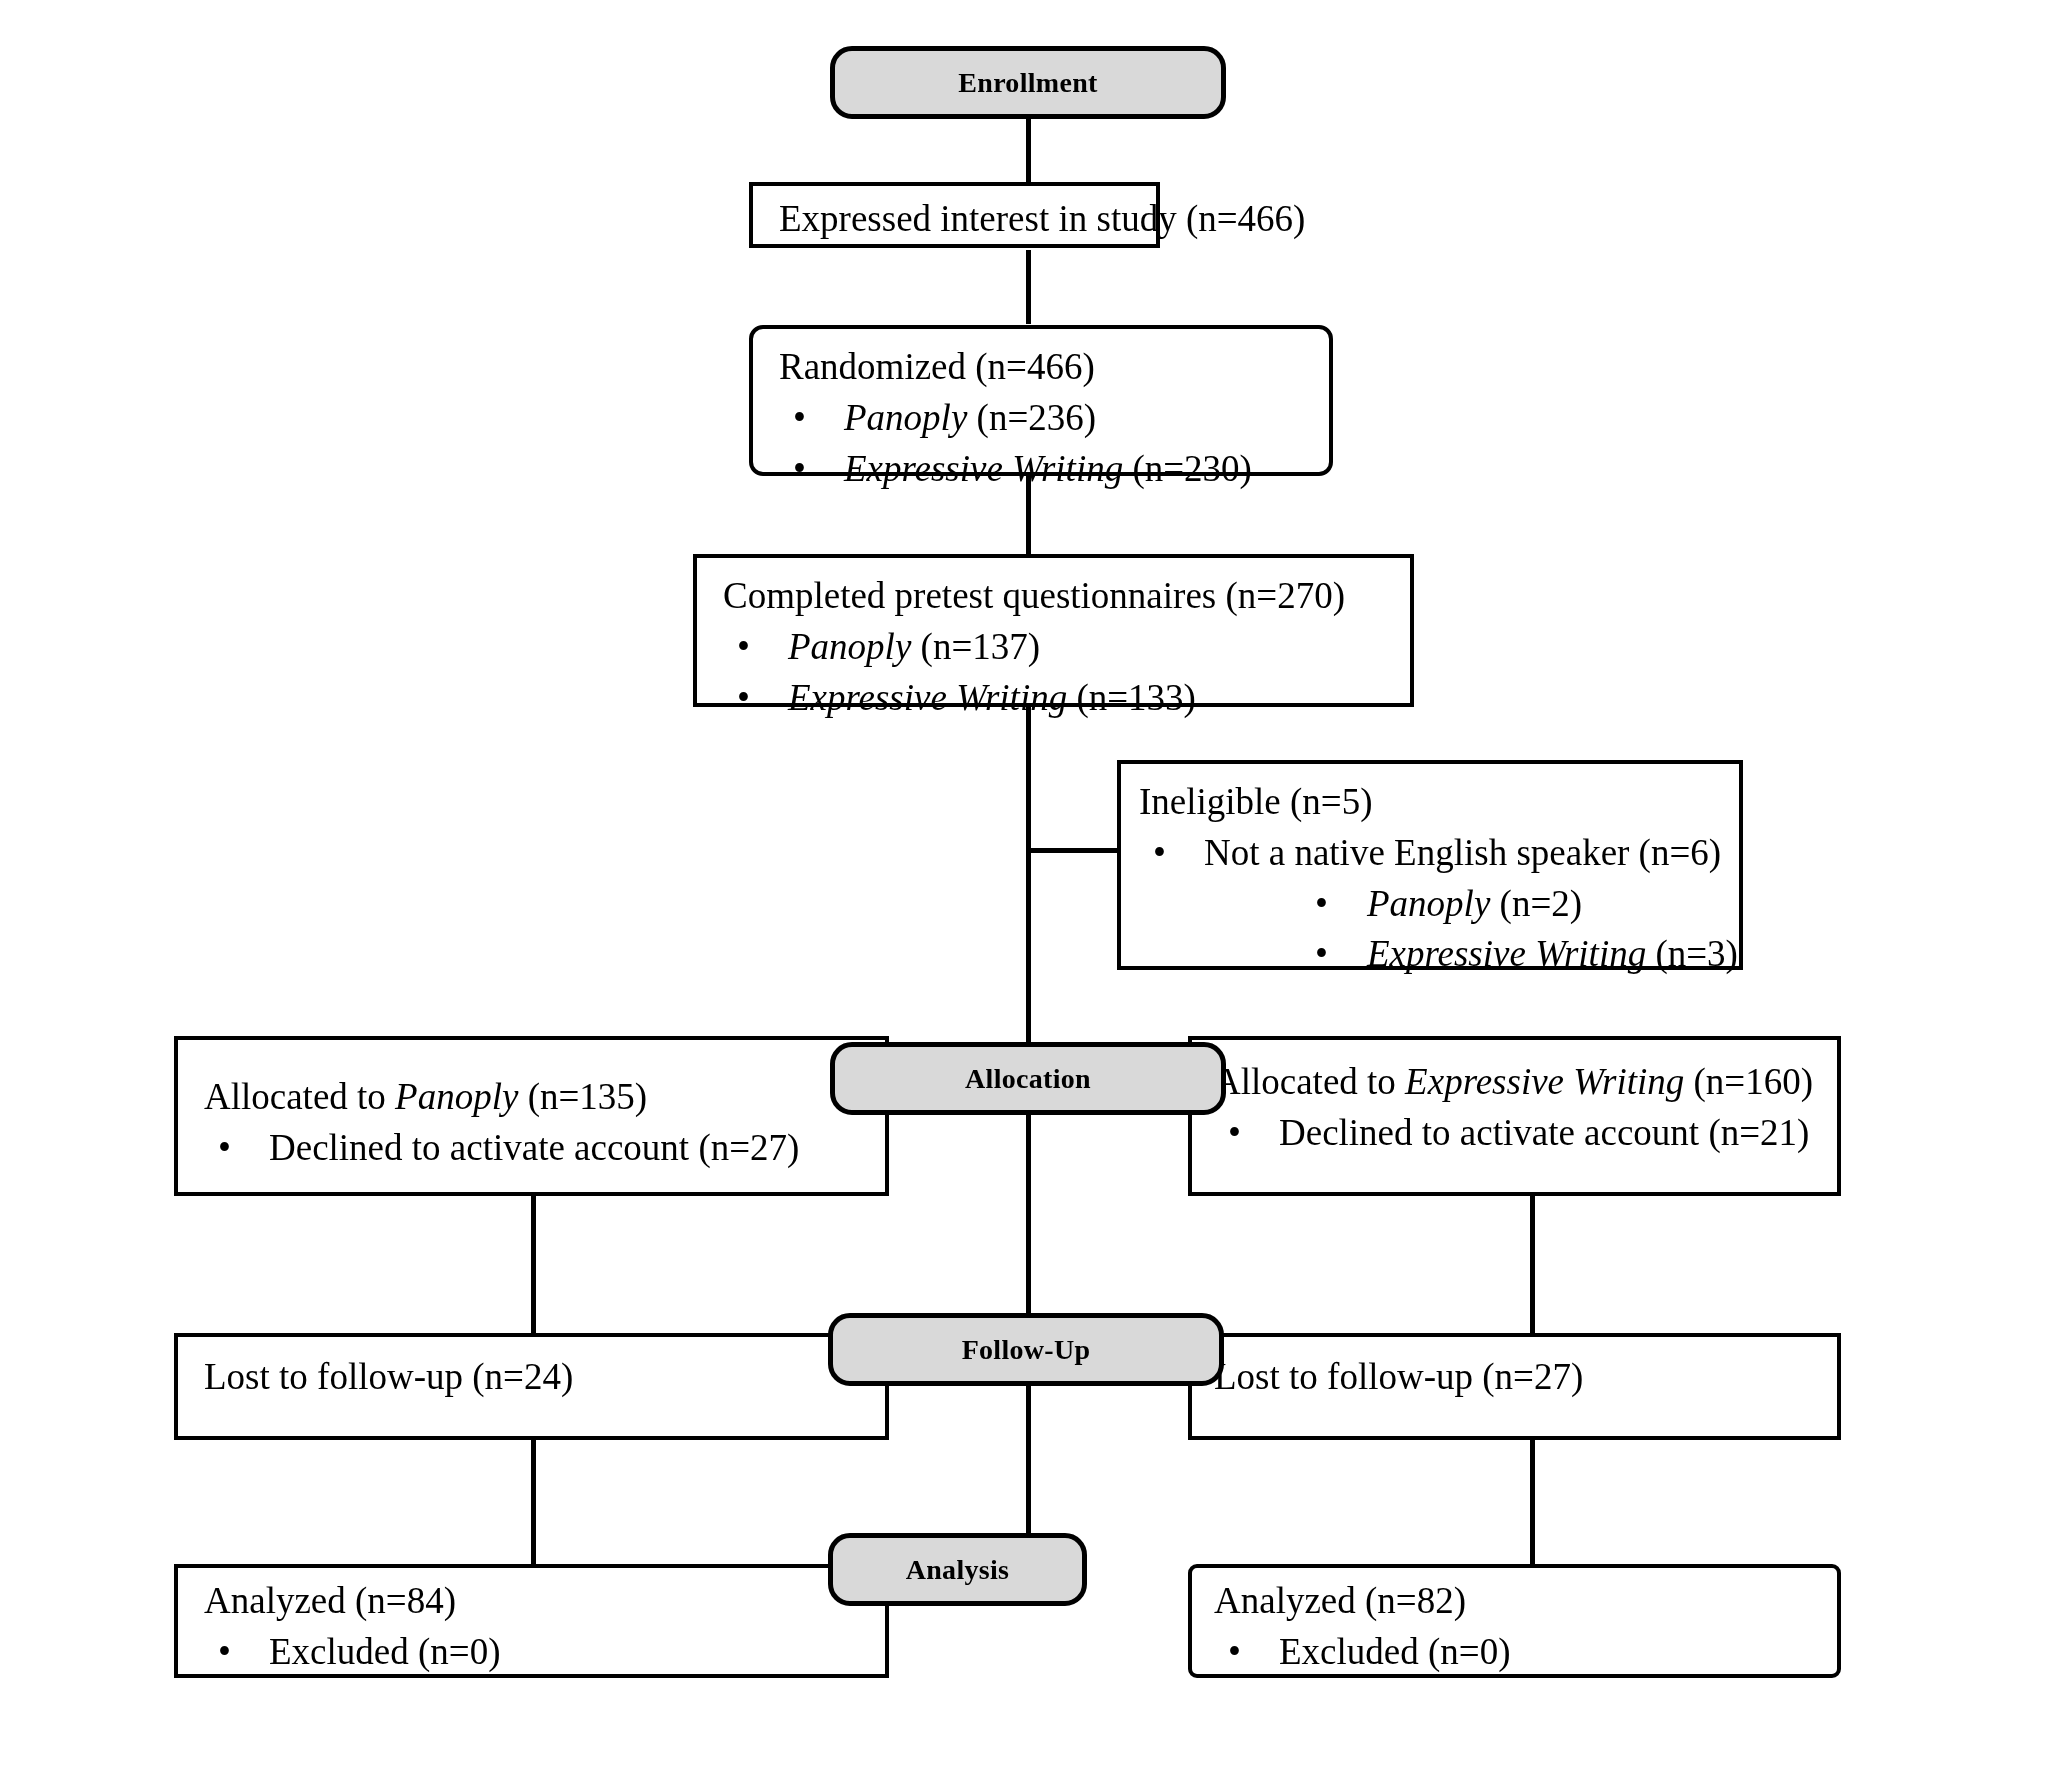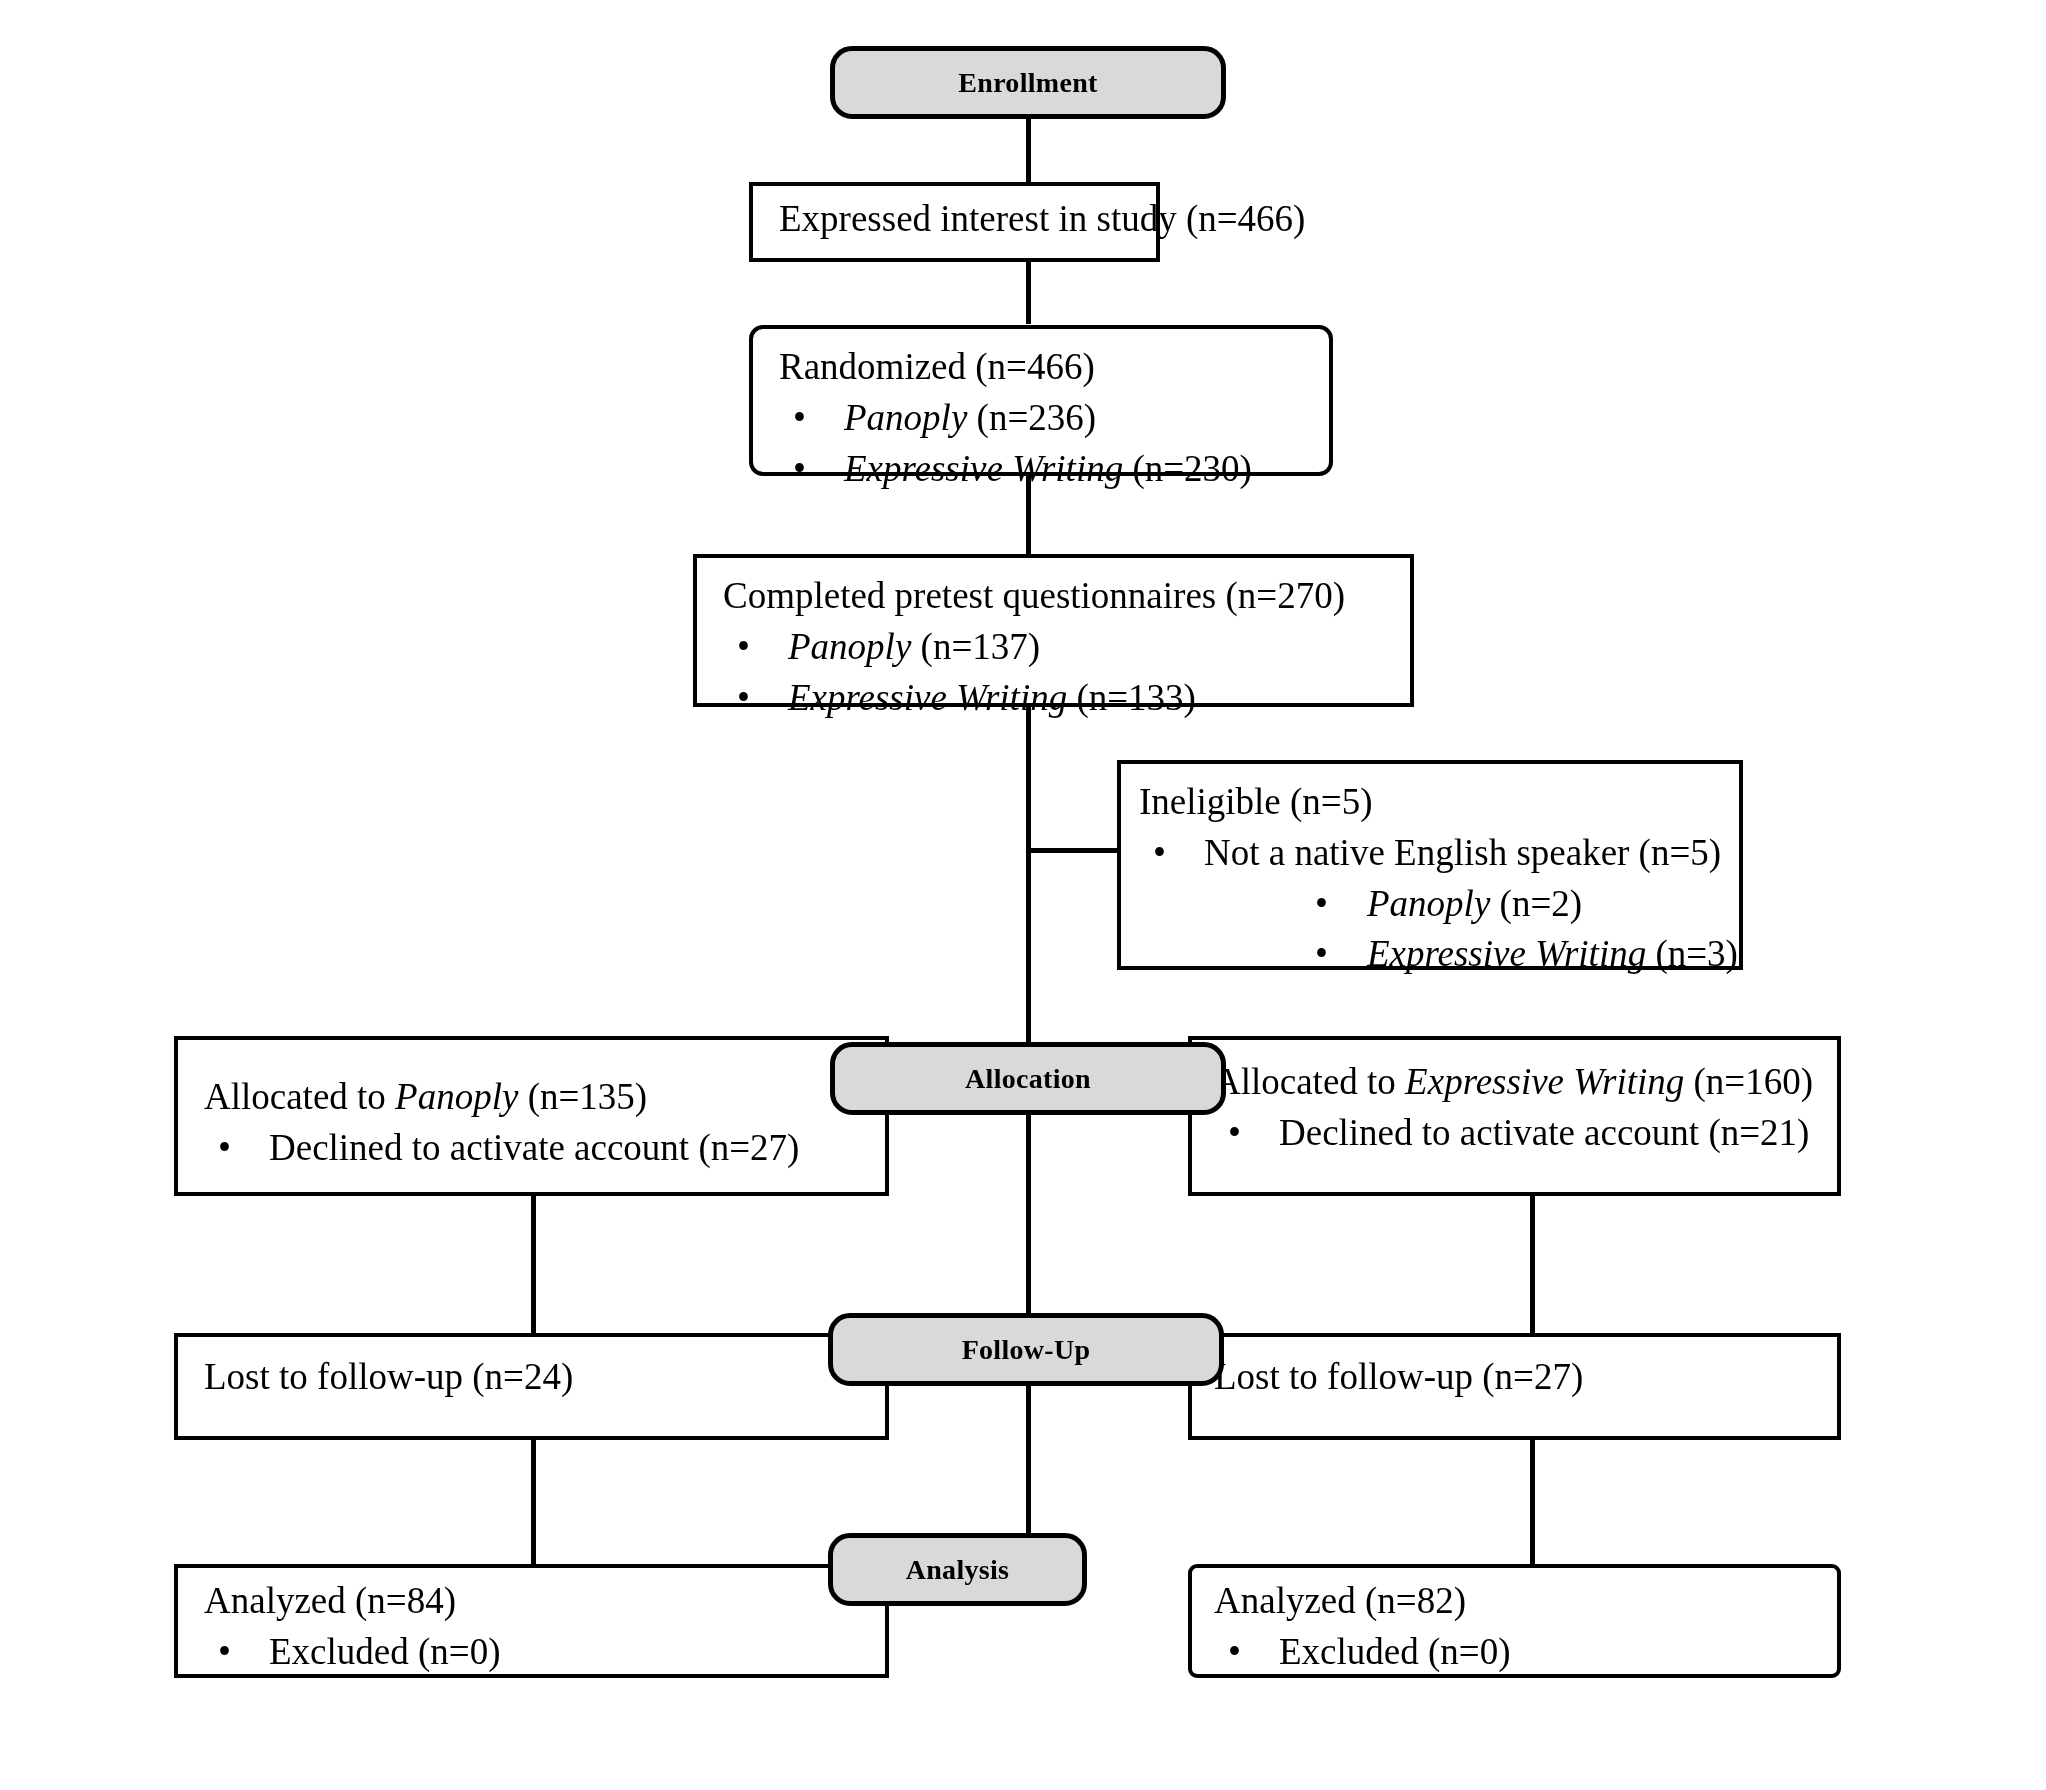--- a/index.html
+++ b/index.html
@@ -128,21 +128,21 @@
   </div>
 
   <div class="pill" style="left:828px; top:1313px; width:396px; height:73px;">
     <span>Follow-Up</span>
   </div>
 
   <div class="pill" style="left:828px; top:1533px; width:259px; height:73px;">
     <span>Analysis</span>
   </div>
 
-  <div class="box" style="left:749px; top:182px; width:411px; height:80px;">
+  <div class="box" style="left:749px; top:182px; width:411px; height:66px;">
     <div class="box-inner" style="padding-top:9px;">
       <div class="line1">Expressed interest in study (n=466)</div>
     </div>
   </div>
 
   <div class="box" style="left:749px; top:325px; width:584px; height:151px;border-radius:14px;">
     <div class="box-inner">
       <div class="line1">Randomized (n=466)</div>
       <ul class="bullets">
         <li>
@@ -176,21 +176,21 @@
       </ul>
     </div>
   </div>
 
   <div class="box" style="left:1117px; top:760px; width:626px; height:210px;">
     <div class="box-inner" style="padding-left:18px;">
       <div class="line1">Ineligible (n=5)</div>
       <ul class="bullets">
         <li>
           <span class="dot">•</span>
-          <span>Not a native English speaker (n=5)</span>
+          <span>Not a native English speaker (n=6)</span>
         </li>
       </ul>
       <ul class="sub">
         <li>
           <span class="dot">•</span>
           <span class="it">Panoply</span>
           <span> (n=2)</span>
         </li>
         <li>
           <span class="dot">•</span>

